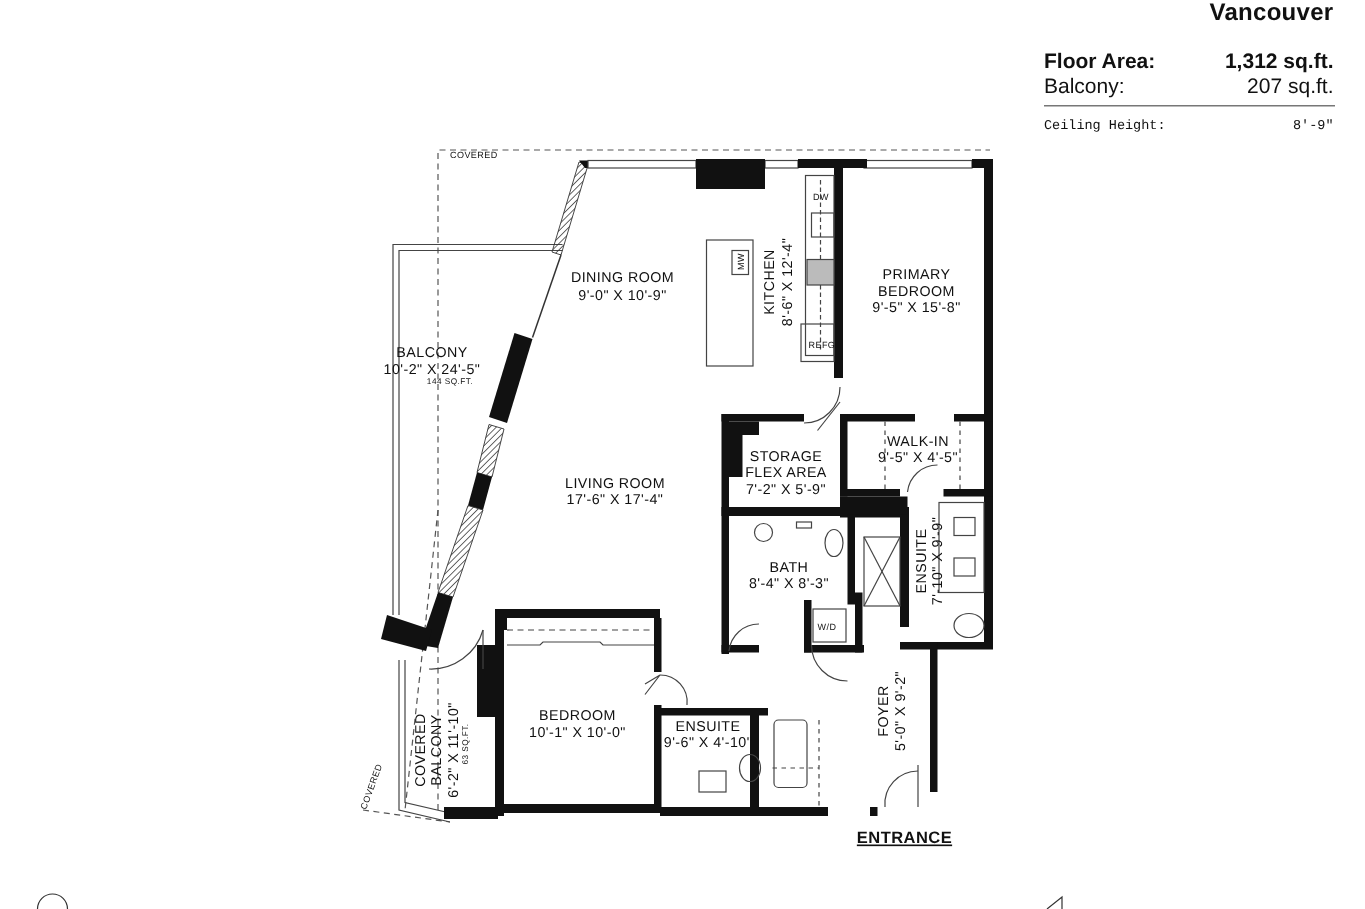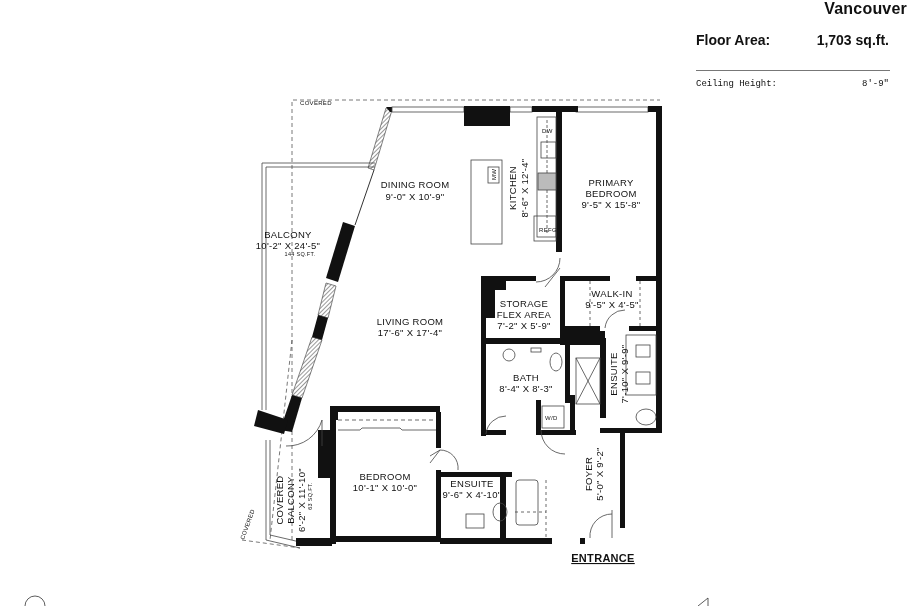--- a/index.html
+++ b/index.html
@@ -1,37 +1,41 @@
 <!DOCTYPE html>
 <html><head>
 <meta charset="utf-8">
 <style>
   html, body { margin:0; padding:0; background:#ffffff; }
   body { width:910px; height:606px; position:relative; overflow:hidden; font-family:"Liberation Sans", sans-serif; color:#111; }
   .info { position:absolute; right:0; top:0; width:230px; height:100px; }
-  .city { position:absolute; right:3px; top:0px; font-size:16px; font-weight:bold; letter-spacing:0.2px; }
+  .city { position:absolute; right:21px; top:0px; font-size:16px; font-weight:bold; letter-spacing:0.2px; }
   .row { position:absolute; left:16px; right:21px; display:flex; justify-content:space-between; }
   .row.area { top:32px; font-size:14px; font-weight:bold; }
   .row.balc { top:49px; font-size:14px; }
   .divider { position:absolute; left:16px; right:20px; top:70px; border-top:1px solid #777; }
   .row.ceil { top:79px; font-size:9px;font-family:Liberation Mono, monospace; }
   svg.plan { position:absolute; left:0; top:0; }
   .lbl { font-family:"Liberation Sans", sans-serif; font-size:9.5px; fill:#111; letter-spacing:0.3px; }
   .small { font-size:5.5px; }
   .tiny { font-size:6px; }
   .entr { font-size:11px; font-weight:bold; text-decoration:underline; }
 </style>
 </head>
 <body>
 
 <div class="info">
   <div class="city">Vancouver</div>
   <div class="row area">
     <span>Floor Area:</span>
-    <span>1,703 sq.ft.</span>
+    <span>1,312 sq.ft.</span>
+  </div>
+  <div class="row balc">
+    <span>Balcony:</span>
+    <span>207 sq.ft.</span>
   </div>
   <div class="divider"></div>
   <div class="row ceil">
     <span>Ceiling Height:</span>
     <span>8'-9"</span>
   </div>
 </div>
 
 <svg class="plan" width="910" height="606" viewBox="0 0 910 606">
   <defs>

